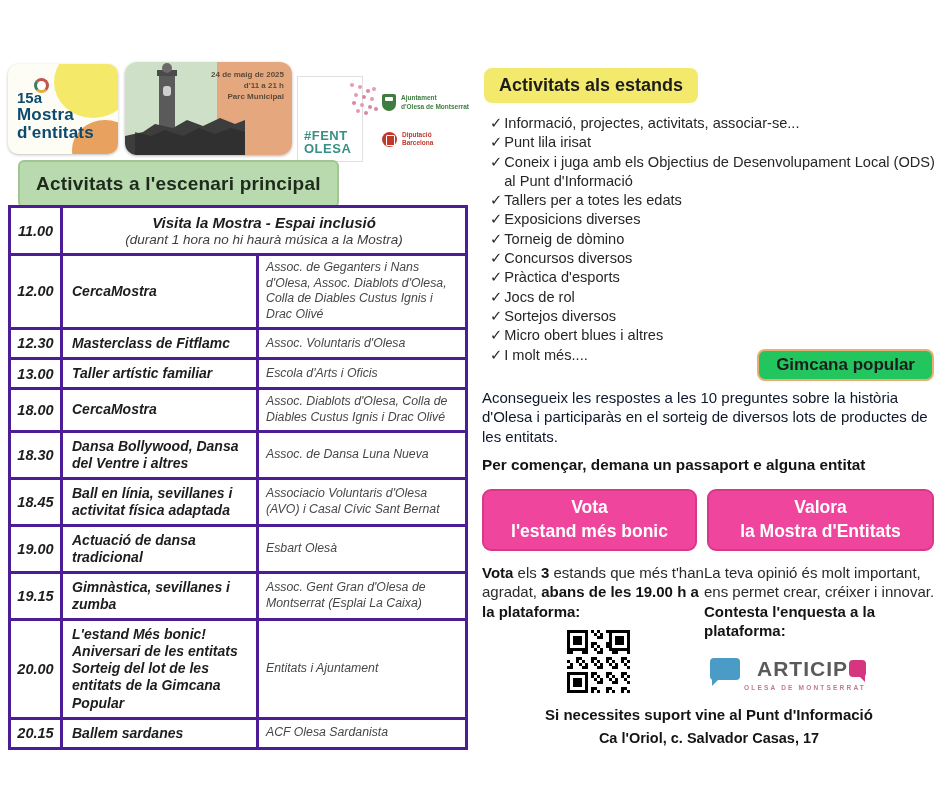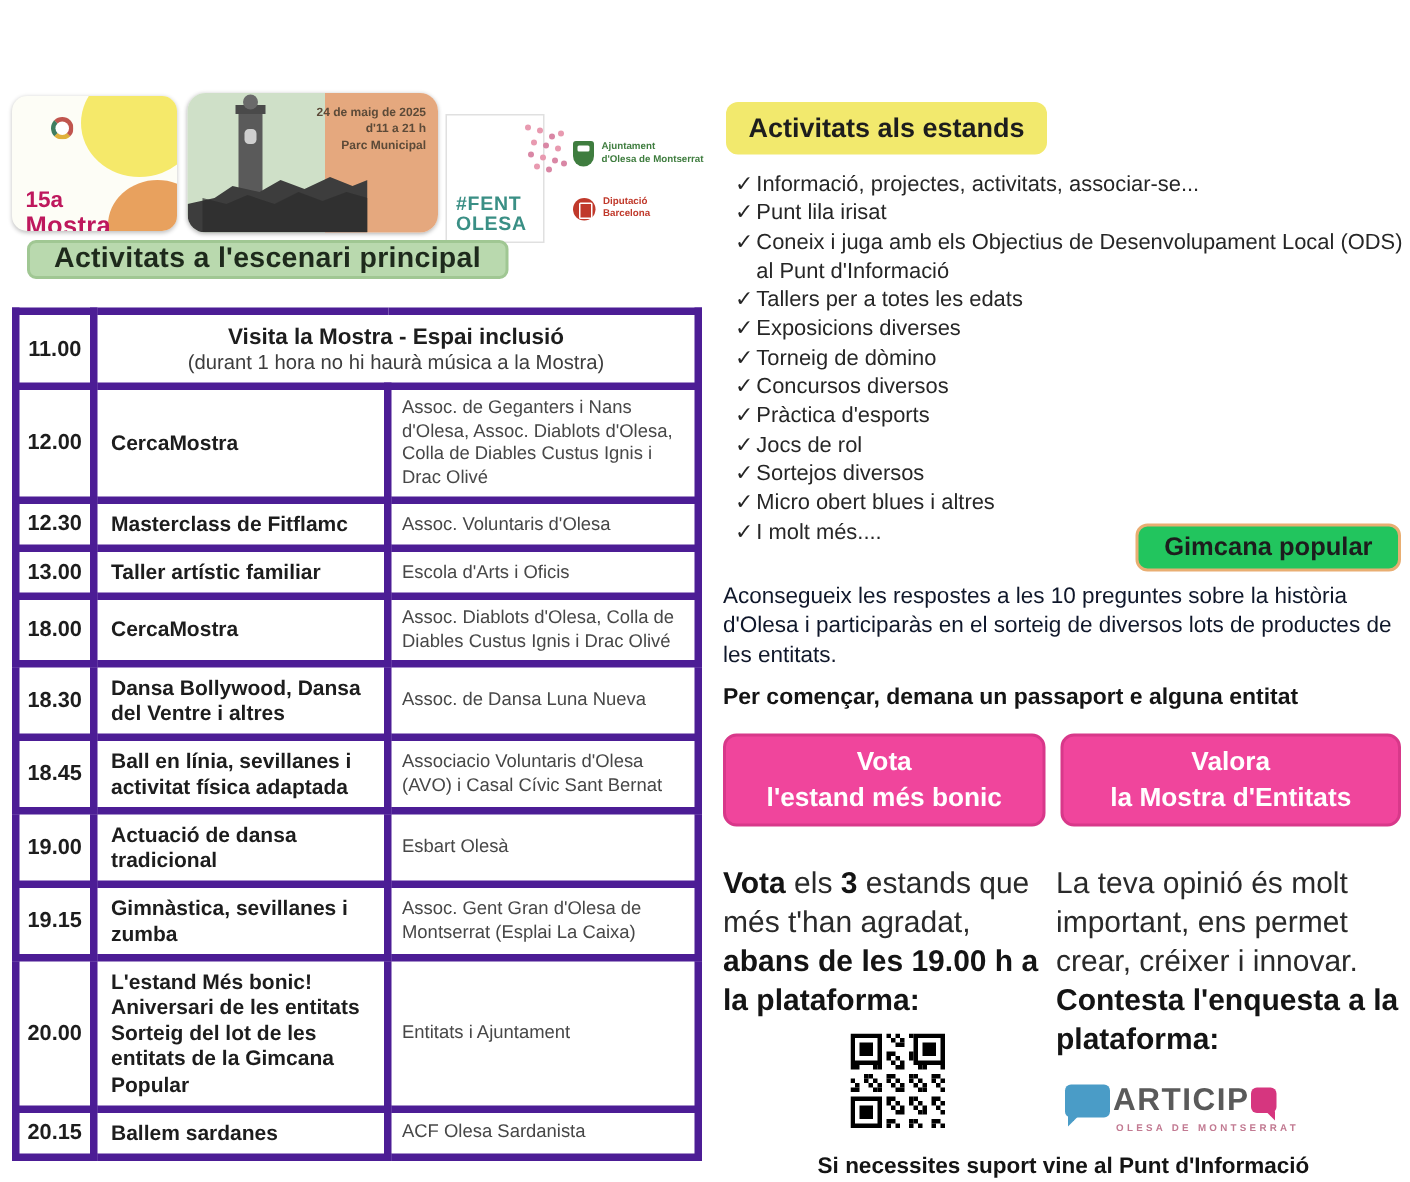--- a/index.html
+++ b/index.html
@@ -10,21 +10,21 @@
   
   .left-col { position:absolute; left:8px; top:60px; width:462px; }
 
   
   .card-mostra { position:absolute; left:0; top:4px; width:110px; height:90px;
     border-radius:10px; background:#fdfdf6; box-shadow:0 1px 3px rgba(0,0,0,.25); overflow:hidden; }
   .blob-yellow { position:absolute; right:-14px; top:-18px; width:78px; height:72px; background:#f5e96a; border-radius:50%; }
   .blob-orange { position:absolute; right:-20px; bottom:-26px; width:66px; height:60px; background:#e8a15e; border-radius:50%; }
   .ring-icon { position:absolute; left:26px; top:14px; width:15px; height:15px; border-radius:50%;
     border:3px solid #c0554e; border-left-color:#3f7d5f; border-bottom-color:#e0b13c; background:#fff; }
-  .mostra-text { position:absolute; left:9px; top:26px; color:#be185d; font-weight:bold; line-height:1.05;margin-top:36px; }
+  .mostra-text { position:absolute; left:9px; top:26px; color:#0c4a6e; font-weight:bold; line-height:1.05; }
   .mostra-edition { font-size:15px; }
   .mostra-title { font-size:17px; letter-spacing:.2px; }
 
   .card-date { position:absolute; left:117px; top:2px; width:167px; height:93px; border-radius:12px;
     background:linear-gradient(90deg,#cfe0c8 0%, #cfe0c8 55%, #e5a87e 55%, #e5a87e 100%);
     box-shadow:0 1px 3px rgba(0,0,0,.3); overflow:hidden; }
   .date-text { position:absolute; right:8px; top:7px; text-align:right; font-size:8px; font-weight:bold; color:#5c4a38; line-height:1.4; }
   .tower-svg { position:absolute; left:0; bottom:0; }
 
   .card-fent { position:absolute; left:289px; top:16px; width:66px; height:86px; background:#fff;
@@ -40,27 +40,27 @@
   .crest { width:14px; height:17px; background:#3f7d3f; border-radius:2px 2px 7px 7px; position:relative; }
   .crest::before { content:""; position:absolute; left:3px; top:3px; right:3px; height:4px; background:#fff; border-radius:1px; }
   .logo-caption { font-size:6.5px; line-height:1.3; font-weight:bold; }
   .cap-green { color:#3f7d3f; }
   .cap-red { color:#c0392b; }
   .dipu-circle { width:15px; height:15px; border-radius:50%; background:#c0392b; position:relative; flex:0 0 auto; }
   .dipu-circle::before { content:""; position:absolute; left:4px; top:3px; width:7px; height:9px;
     border:1px solid #fff; border-radius:1px; }
 
   .heading-green { position:absolute; left:10px; top:100px; display:inline-block;
-    background:#b9d9ae; border:2px solid #a0c793; border-radius:6px; padding:0 16px;
+    background:#b9d9ae; border:2px solid #a0c793; border-radius:6px; padding:11px 16px;
     font-size:19px; font-weight:bold; color:#1e2a1c; letter-spacing:.2px; }
 
   
   .schedule-wrap { position:absolute; left:0; top:145px; width:460px; }
   table.schedule { width:100%; border-collapse:collapse; background:#fff; }
-  table.schedule td { border:5px solid #4c1d95; vertical-align:middle; }
+  table.schedule td { border:3px solid #4c1d95; vertical-align:middle;font-style:italic; }
   td.t-time { width:52px; text-align:center; font-weight:bold; font-size:14.5px; color:#1d1d1d; padding:5px 2px; }
   td.t-act  { width:196px; font-weight:bold; font-size:14px; color:#1d1d1d; padding:5px 4px 5px 9px;
     line-height:1.22; white-space:pre-line; }
   td.t-ent  { font-size:12.3px; color:#474747; padding:4px 4px 4px 7px; line-height:1.28;margin-top:22px; }
   td.t-span { text-align:center; padding:6px 8px; }
   .span-title { font-weight:bold; font-size:15px; color:#1d1d1d; }
   .span-note  { font-size:13.5px; color:#3d3d3d; margin-top:1px; }
 
   
   .right-col { position:absolute; left:482px; top:68px; width:454px; display:flex; flex-direction:column; align-items:flex-start; }
@@ -80,31 +80,31 @@
 
   .pink-row { display:flex; gap:10px; margin-top:15px; }
   .pink-box { background:#f0459c; border:2px solid #d8388a; border-radius:9px; color:#fff;
     font-weight:bold; font-size:17.5px; text-align:center; line-height:1.35; padding:5px 6px; }
   .pink-box.vota { width:215px; }
   .pink-box.valora { width:227px; }
 
   .cta-cols { display:flex; margin-top:12px; width:100%; }
   .cta-left  { width:222px; }
   .cta-right { width:232px; margin-left:0; }
-  .cta-text { font-size:20px; color:#2a2a2a; line-height:1.3;margin-top:13px; }
+  .cta-text { font-size:15px; color:#2a2a2a; line-height:1.3; }
   .cta-text b { color:#141414; }
   .qr-holder { margin:9px 0 0 85px; width:63px; height:63px; }
   .participa { margin:16px 0 0 6px; }
   .participa-row { display:flex; align-items:center; }
   .bubble { border-radius:4px; position:relative; }
   .bubble.blue { width:30px; height:22px; background:#4a9cc7; }
   .bubble.blue::after { content:""; position:absolute; left:2px; bottom:-6px; border:4px solid transparent; border-top-color:#4a9cc7; border-left-color:#4a9cc7; }
   .bubble.pink { width:17px; height:17px; background:#d6367f; margin-left:1px; }
   .bubble.pink::after { content:""; position:absolute; right:1px; bottom:-5px; border:3px solid transparent; border-top-color:#d6367f; border-right-color:#d6367f; }
-  .wordmark { font-size:21px; font-weight:bold; color:#5a5a5a; letter-spacing:1px; margin-left:2px; }
+  .wordmark { font-size:21px; font-weight:bold; color:#5a5a5a; letter-spacing:1px; margin-left:17px; }
   .participa-sub { font-size:6.5px; letter-spacing:2.2px; color:#c27a92; margin:3px 0 0 34px; font-weight:bold; }
 
   .footer1 { width:100%; text-align:center; margin-top:13px; font-size:15px; font-weight:bold; color:#141414; }
   .footer2 { width:100%; text-align:center; margin-top:7px; font-size:14.5px; font-weight:bold; color:#141414; }
 </style>
 </head>
 <body>
 
 <div class="page">
 

